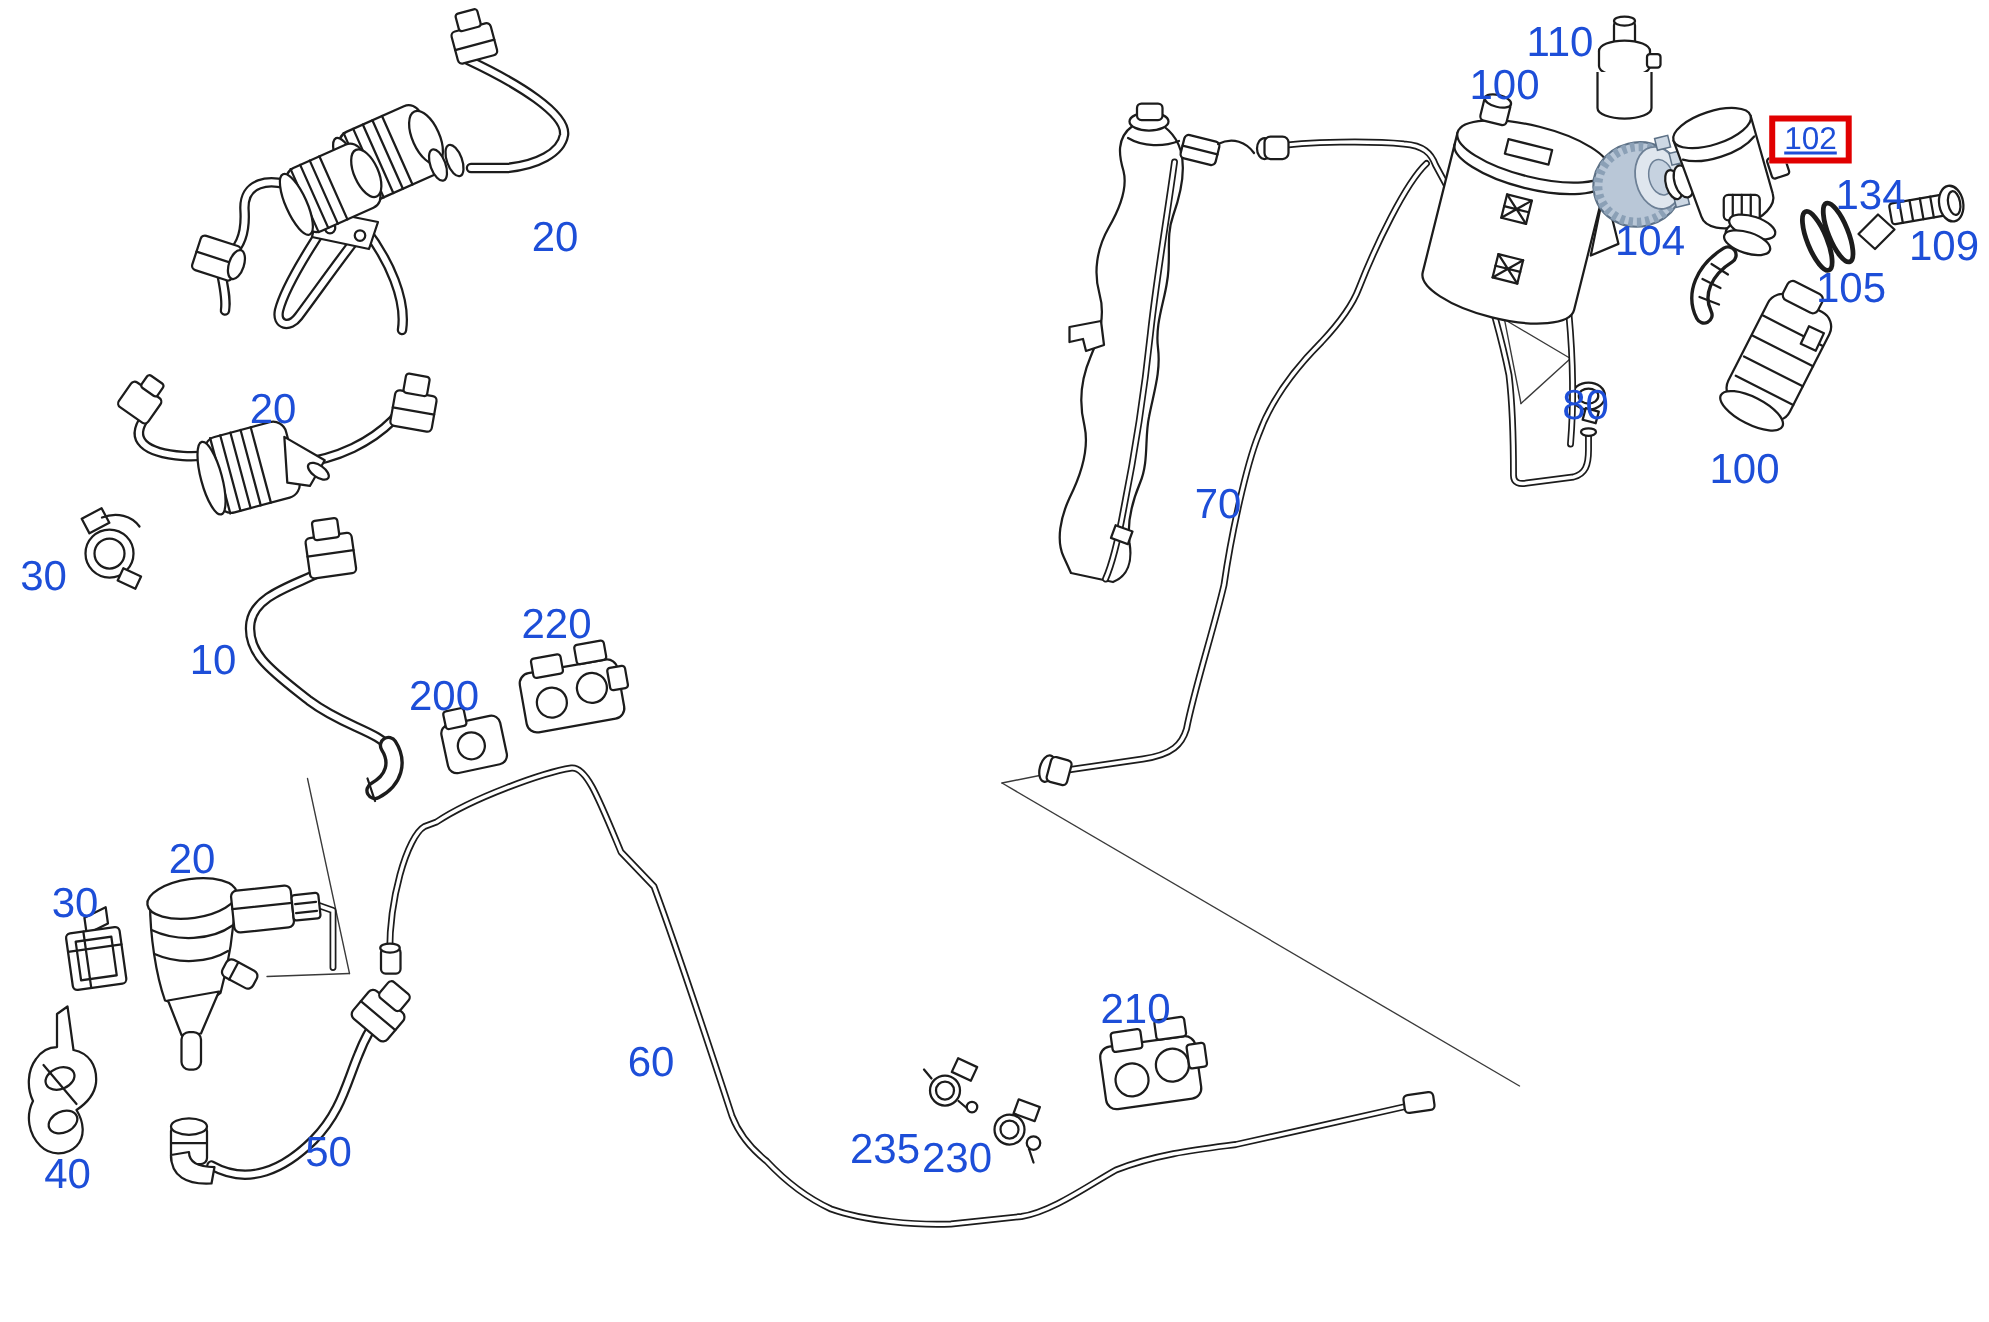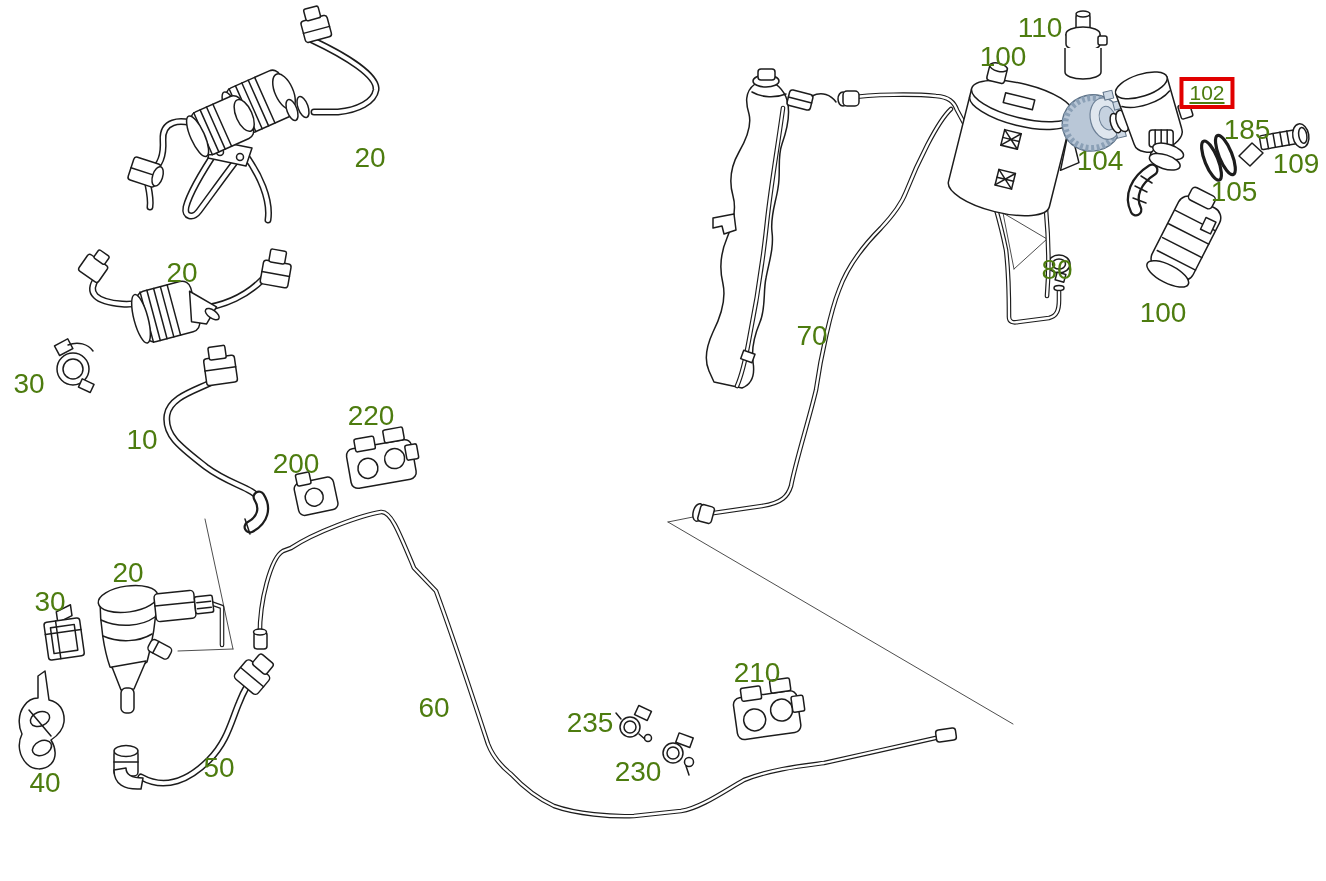--- a/index.html
+++ b/index.html
@@ -11,21 +11,21 @@
   .lnt{fill:none;stroke:#3a3a3a;stroke-width:0.9;stroke-linecap:round;}
   .wh{fill:#ffffff;stroke:#1c1c1c;stroke-width:1.5;stroke-linejoin:round;}
   .o7{fill:none;stroke:#1c1c1c;stroke-width:7;stroke-linecap:round;stroke-linejoin:round;}
   .i7{fill:none;stroke:#ffffff;stroke-width:4;stroke-linecap:round;stroke-linejoin:round;}
   .o5{fill:none;stroke:#1c1c1c;stroke-width:4.6;stroke-linecap:round;stroke-linejoin:round;}
   .i5{fill:none;stroke:#ffffff;stroke-width:2.3;stroke-linecap:round;stroke-linejoin:round;}
   .o12{fill:none;stroke:#1c1c1c;stroke-width:13;stroke-linecap:round;}
   .i12{fill:none;stroke:#ffffff;stroke-width:8.5;stroke-linecap:round;}
   
   .part-label{position:absolute;transform:translate(-50%,-50%);
-      font-size:28px;line-height:1;color:#4d7c0f;white-space:nowrap;z-index:5;cursor:pointer;}
+      font-size:28px;line-height:1;color:#1d4ed8;white-space:nowrap;z-index:5;cursor:pointer;}
   .part-label.highlighted{border:4.5px solid var(--hl,#e10000);background:#fff;
       padding:1px 6px 2px 6px;font-size:21px;text-decoration:underline;}
 </style>
 </head>
 <body>
 
 <div class="stage">
 
 <svg width="1326" height="881" viewBox="0 0 1326 881">
   <defs>
@@ -372,27 +372,27 @@
 <span class="part-label" style="left:182px;top:273px">20</span>
 <span class="part-label" style="left:29px;top:384px">30</span>
 <span class="part-label" style="left:142px;top:440px">10</span>
 <span class="part-label" style="left:371px;top:416px">220</span>
 <span class="part-label" style="left:296px;top:464px">200</span>
 <span class="part-label" style="left:128px;top:573px">20</span>
 <span class="part-label" style="left:50px;top:602px">30</span>
 <span class="part-label" style="left:45px;top:783px">40</span>
 <span class="part-label" style="left:219px;top:768px">50</span>
 <span class="part-label" style="left:434px;top:708px">60</span>
-<span class="part-label" style="left:590px;top:723px">235</span>
+<span class="part-label" style="left:590px;top:766px">235</span>
 <span class="part-label" style="left:638px;top:772px">230</span>
 <span class="part-label" style="left:757px;top:673px">210</span>
 <span class="part-label" style="left:812px;top:336px">70</span>
 <span class="part-label" style="left:1057px;top:270px">80</span>
 <span class="part-label" style="left:1003px;top:57px">100</span>
 <span class="part-label" style="left:1040px;top:28px">110</span>
 <span class="part-label" style="left:1100px;top:161px">104</span>
 <span class="part-label highlighted" style="left:1207px;top:93px">102</span>
-<span class="part-label" style="left:1247px;top:130px">185</span>
+<span class="part-label" style="left:1247px;top:130px">134</span>
 <span class="part-label" style="left:1234px;top:192px">105</span>
 <span class="part-label" style="left:1296px;top:164px">109</span>
 <span class="part-label" style="left:1163px;top:313px">100</span>
 
 </div>
 
 </body></html>

